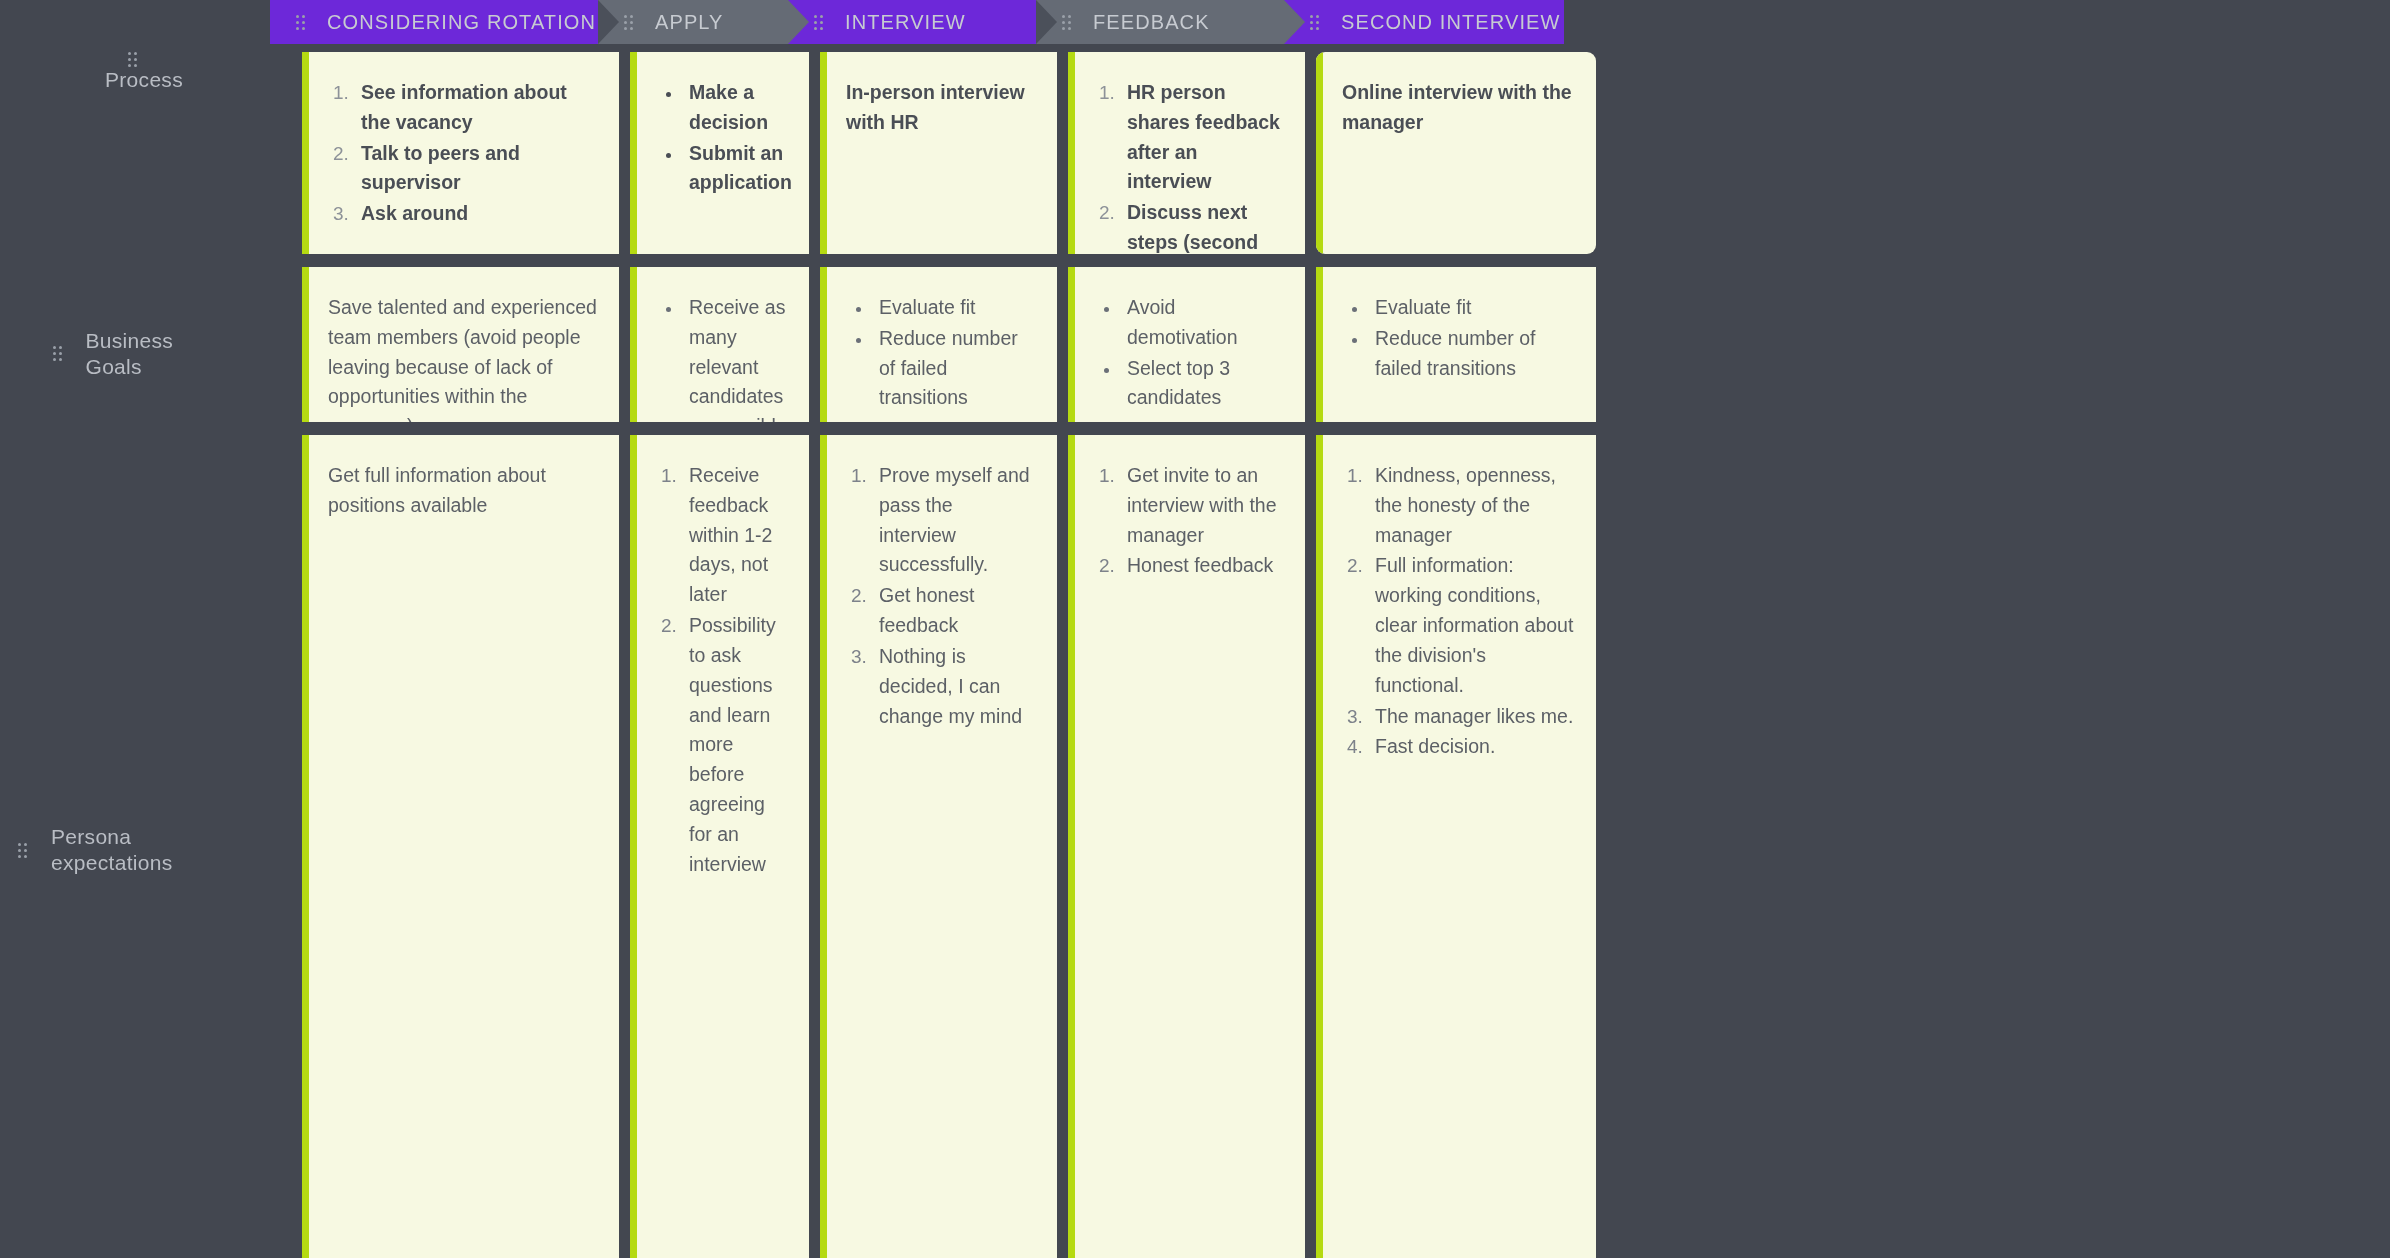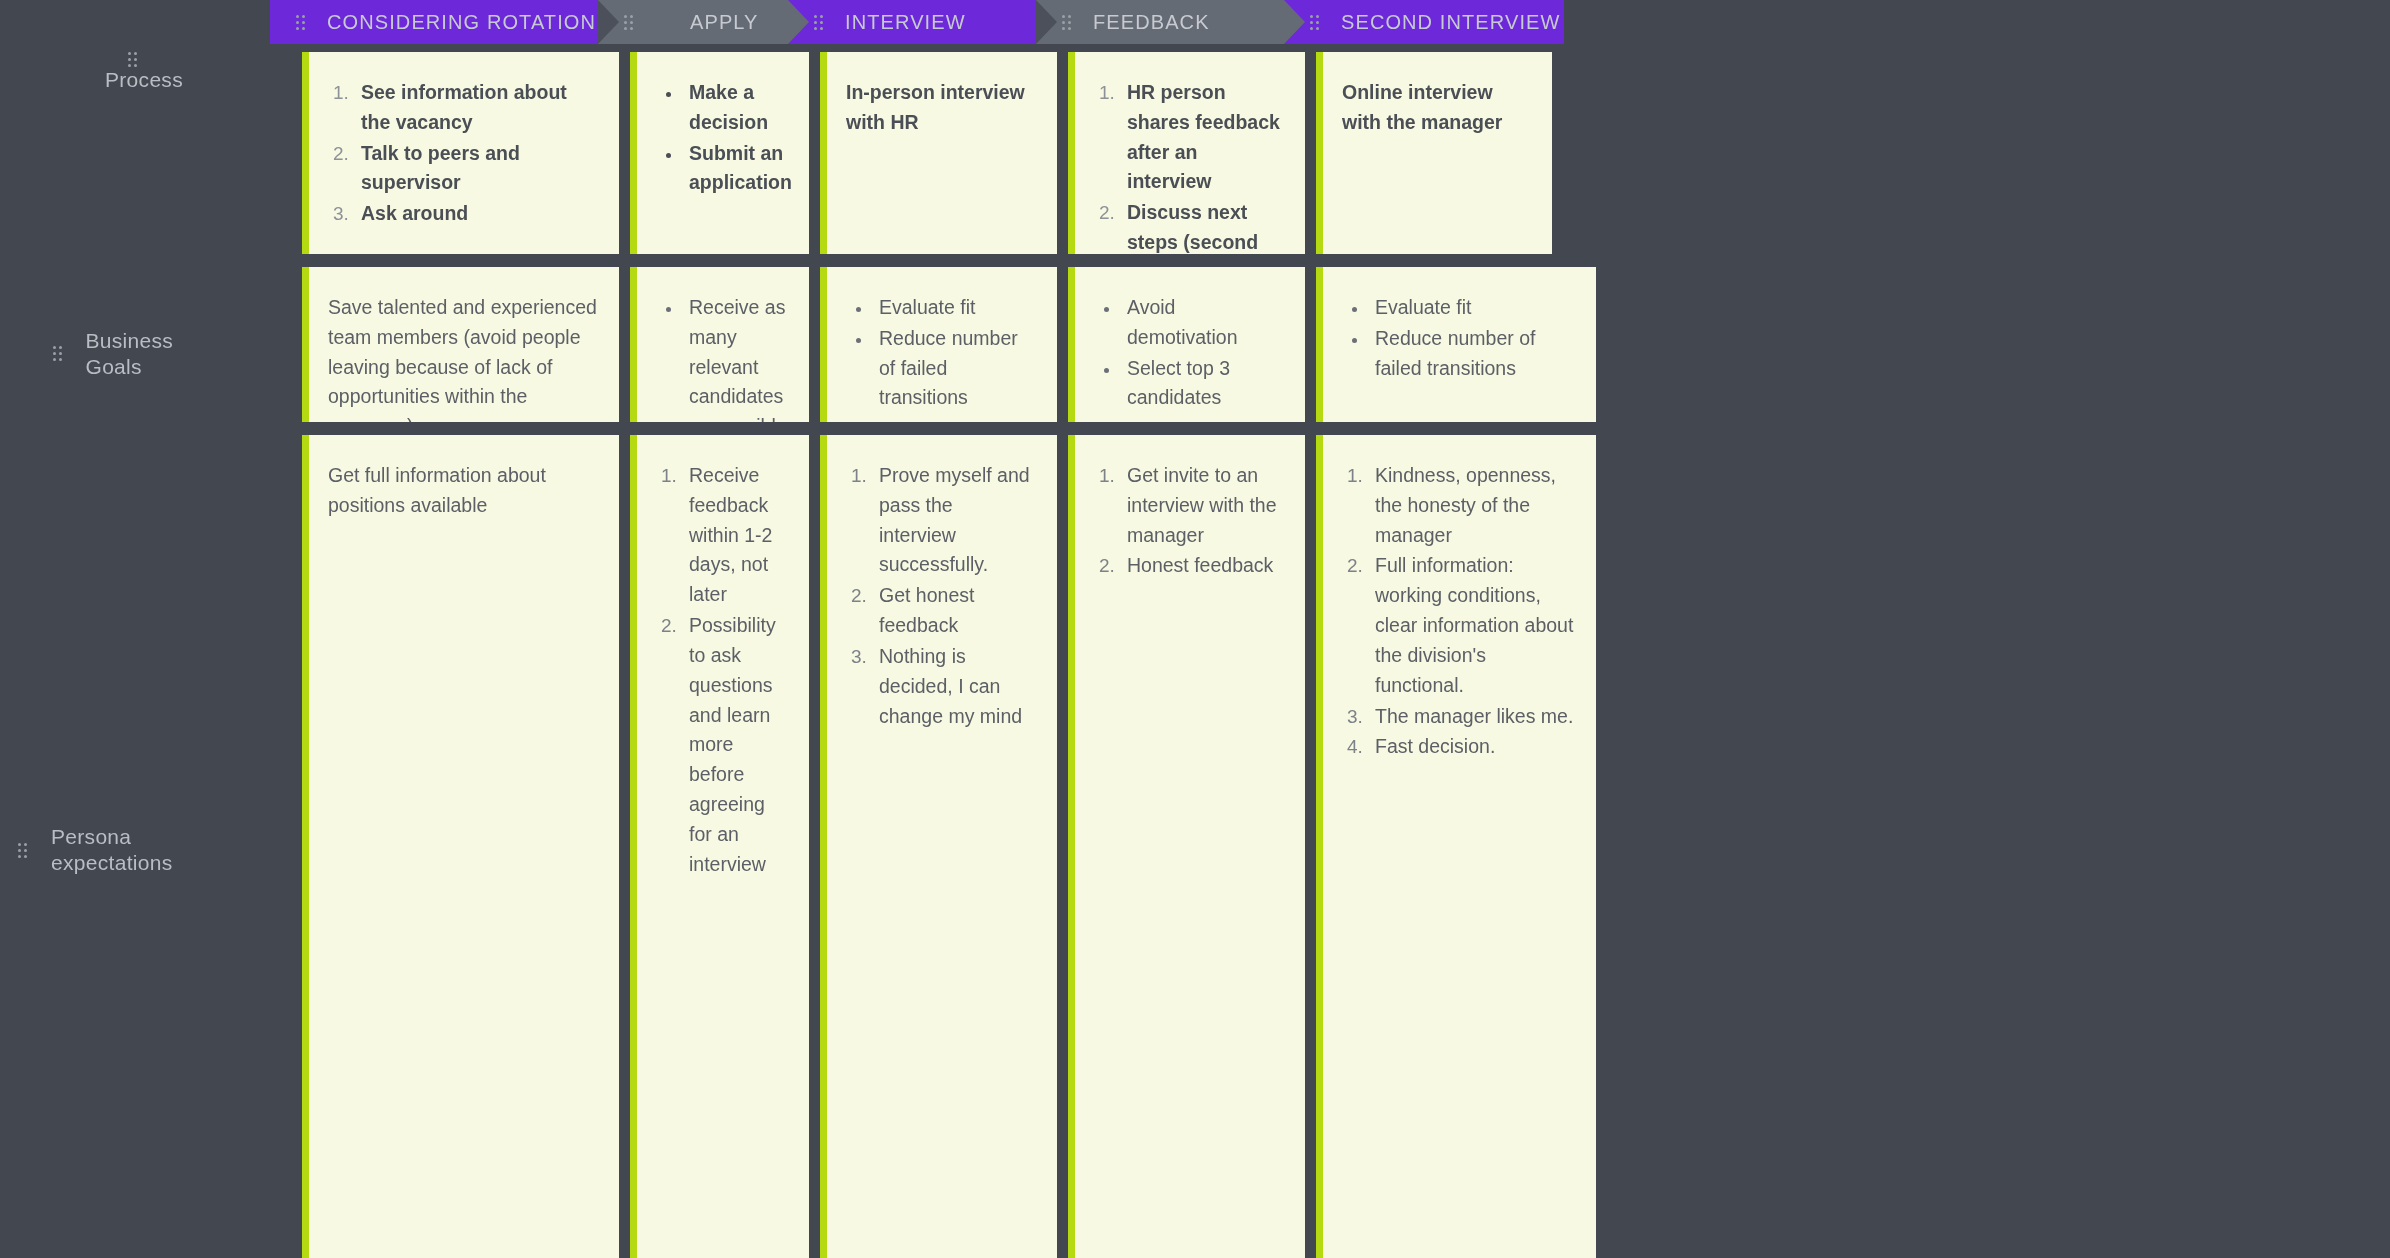--- a/index.html
+++ b/index.html
@@ -176,21 +176,21 @@
         <span class="dots">
           <i></i>
           <i></i>
           <i></i>
           <i></i>
           <i></i>
           <i></i>
         </span>
         <span class="ph-label">CONSIDERING ROTATION</span>
       </div>
-      <div class="phase light" style="width: 190px; z-index: 4; gap: 35px;">
+      <div class="phase light" style="width: 190px; z-index: 4;">
         <span class="dots">
           <i></i>
           <i></i>
           <i></i>
           <i></i>
           <i></i>
           <i></i>
         </span>
         <span class="ph-label">APPLY</span>
       </div>
@@ -268,21 +268,21 @@
       </div>
       <div class="cell" style="width: 237px;">
         <div class="accent"></div>
         <div class="cell-body">
           <ol class="lst">
             <li>HR person shares  feedback after an interview</li>
             <li>Discuss next steps (second interview or applying to other positions)</li>
           </ol>
         </div>
       </div>
-      <div class="cell" style="width: 236px;">
+      <div class="cell" style="width: 280px; border-radius: 9px;">
         <div class="accent"></div>
         <div class="cell-body">
           <p class="para">Online interview with the manager</p>
         </div>
       </div>
     </div>
     <div class="row-label" style="top: 276px; height: 155px; justify-content: center;">
       <span class="dots">
         <i></i>
         <i></i>

